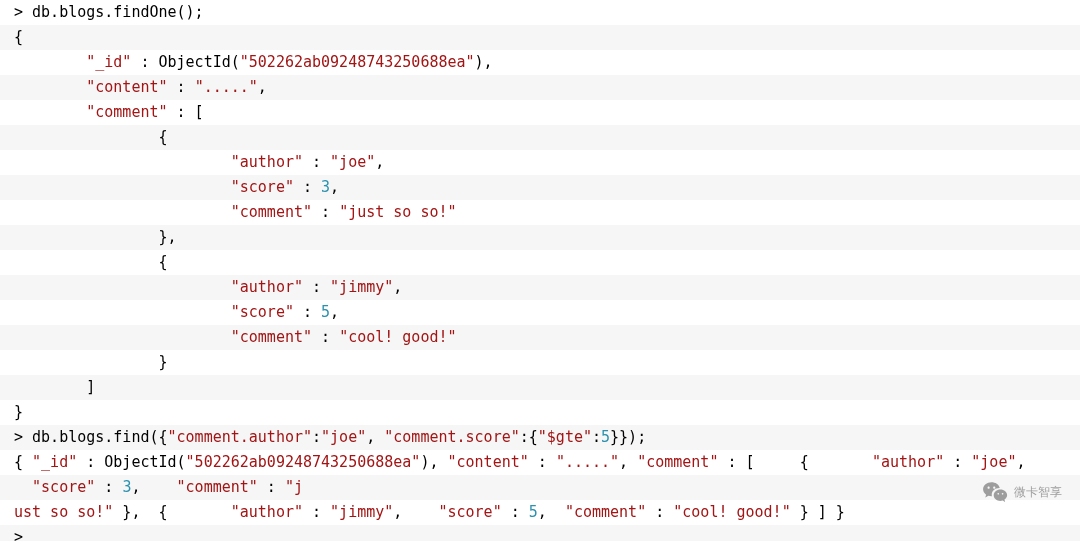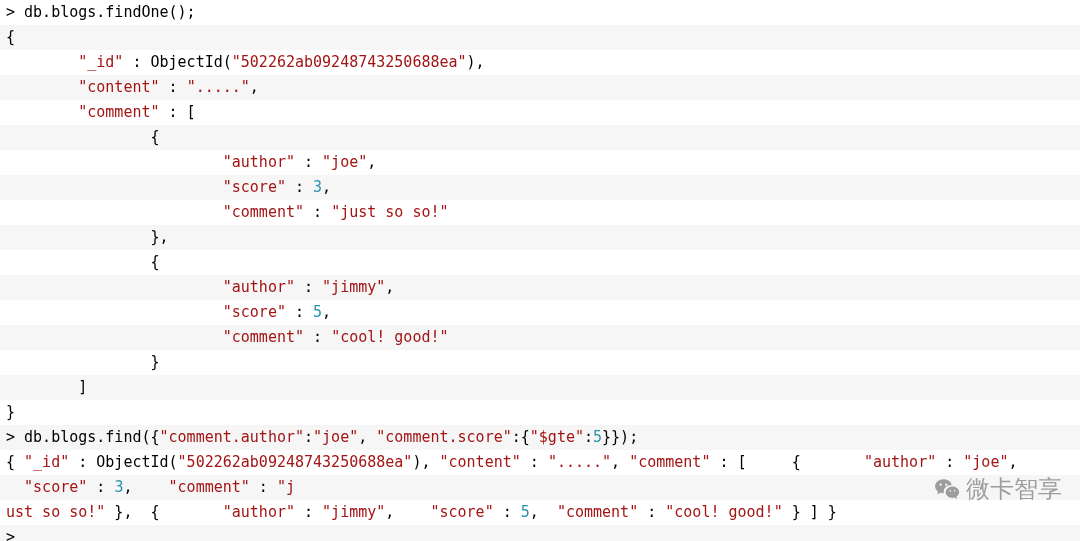--- a/index.html
+++ b/index.html
@@ -1,22 +1,22 @@
 <!DOCTYPE html>
 <html><head>
 <meta charset="utf-8">
 <style>
   html,body{margin:0;padding:0;background:#fff}
   body{width:1080px;height:541px;overflow:hidden;font-family:Consolas,"Courier New",monospace;font-size:15px;color:#000;position:relative}
   pre{margin:0}
-  .line{display:block;white-space:pre;height:25px;line-height:25px;padding:0 6px}
+  .line{display:block;white-space:pre;height:25px;line-height:25px;padding:0 14px}
   .line:nth-child(even){background:#f6f6f6}
   .str{color:#a31515}
   .key{color:#2b91af}
-  .watermark{position:absolute;right:18px;bottom:36px;display:flex;align-items:center;gap:6px;opacity:.55;color:#555;font-family:"Microsoft YaHei","PingFang SC",sans-serif;font-size:24px}
+  .watermark{position:absolute;right:18px;bottom:36px;display:flex;align-items:center;gap:6px;opacity:.55;color:#555;font-family:"Microsoft YaHei","PingFang SC",sans-serif;font-size:12px}
   .wm-icon{width:26px;height:26px;fill:#555}
 </style>
 </head>
 <body>
 
 <pre id="code"><span class="line"><span>&gt; db.blogs.findOne();</span></span><span class="line"><span>{</span></span><span class="line"><span>        </span><span class="str">"_id"</span><span> : ObjectId(</span><span class="str">"502262ab09248743250688ea"</span><span>),</span></span><span class="line"><span>        </span><span class="str">"content"</span><span> : </span><span class="str">"....."</span><span>,</span></span><span class="line"><span>        </span><span class="str">"comment"</span><span> : [</span></span><span class="line"><span>                {</span></span><span class="line"><span>                        </span><span class="str">"author"</span><span> : </span><span class="str">"joe"</span><span>,</span></span><span class="line"><span>                        </span><span class="str">"score"</span><span> : </span><span class="key">3</span><span>,</span></span><span class="line"><span>                        </span><span class="str">"comment"</span><span> : </span><span class="str">"just so so!"</span></span><span class="line"><span>                },</span></span><span class="line"><span>                {</span></span><span class="line"><span>                        </span><span class="str">"author"</span><span> : </span><span class="str">"jimmy"</span><span>,</span></span><span class="line"><span>                        </span><span class="str">"score"</span><span> : </span><span class="key">5</span><span>,</span></span><span class="line"><span>                        </span><span class="str">"comment"</span><span> : </span><span class="str">"cool! good!"</span></span><span class="line"><span>                }</span></span><span class="line"><span>        ]</span></span><span class="line"><span>}</span></span><span class="line"><span>&gt; db.blogs.find({</span><span class="str">"comment.author"</span><span>:</span><span class="str">"joe"</span><span>, </span><span class="str">"comment.score"</span><span>:{</span><span class="str">"$gte"</span><span>:</span><span class="key">5</span><span>}});</span></span><span class="line"><span>{ </span><span class="str">"_id"</span><span> : ObjectId(</span><span class="str">"502262ab09248743250688ea"</span><span>), </span><span class="str">"content"</span><span> : </span><span class="str">"....."</span><span>, </span><span class="str">"comment"</span><span> : [     {       </span><span class="str">"author"</span><span> : </span><span class="str">"joe"</span><span>,</span></span><span class="line"><span>  </span><span class="str">"score"</span><span> : </span><span class="key">3</span><span>,    </span><span class="str">"comment"</span><span> : </span><span class="str">"j</span></span><span class="line"><span class="str">ust so so!"</span><span> },  {       </span><span class="str">"author"</span><span> : </span><span class="str">"jimmy"</span><span>,    </span><span class="str">"score"</span><span> : </span><span class="key">5</span><span>,  </span><span class="str">"comment"</span><span> : </span><span class="str">"cool! good!"</span><span> } ] }</span></span><span class="line"><span>&gt;</span></span></pre>
 
 <div class="watermark">
   <svg class="wm-icon" viewBox="0 0 24 24">
       <path d="M8.7 3C4.5 3 1 5.9 1 9.5c0 2 1.1 3.8 2.8 5L3 17l2.9-1.5c.9.2 1.8.4 2.8.4h.5c-.2-.5-.2-1-.2-1.6 0-3.3 3.1-6 7-6h.4C15.6 5 12.4 3 8.7 3zm-2.6 4c.6 0 1 .5 1 1s-.4 1-1 1-1-.5-1-1 .4-1 1-1zm5.2 0c.6 0 1 .5 1 1s-.4 1-1 1-1-.5-1-1 .4-1 1-1zM17 9.8c-3.4 0-6.2 2.3-6.2 5.2s2.8 5.2 6.2 5.2c.7 0 1.4-.1 2-.3l2.4 1.3-.7-2.2c1.5-1 2.5-2.5 2.5-4 0-2.9-2.8-5.2-6.2-5.2zm-2 3.1c.5 0 .8.4.8.8s-.3.8-.8.8-.8-.4-.8-.8.3-.8.8-.8zm4 0c.5 0 .8.4.8.8s-.3.8-.8.8-.8-.4-.8-.8.3-.8.8-.8z"></path>

